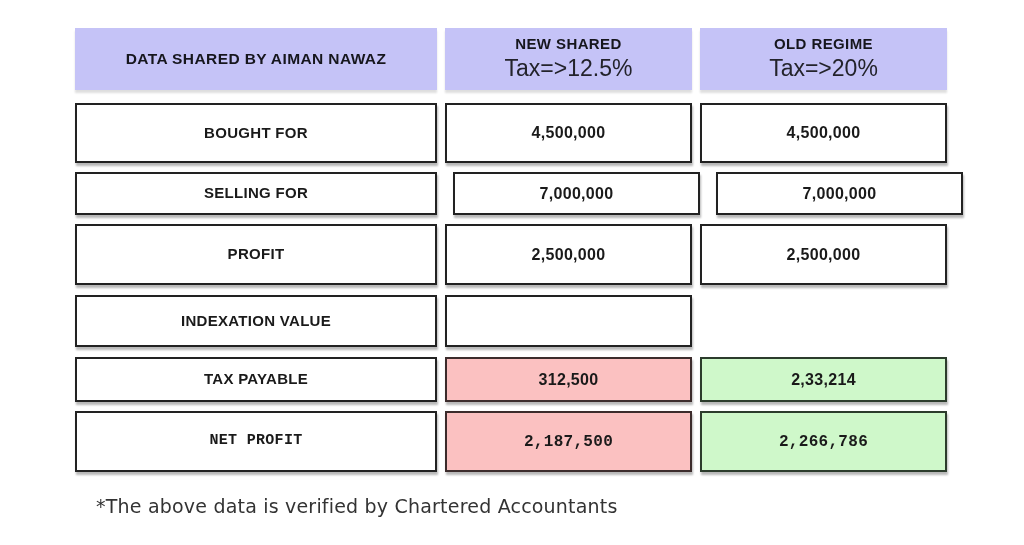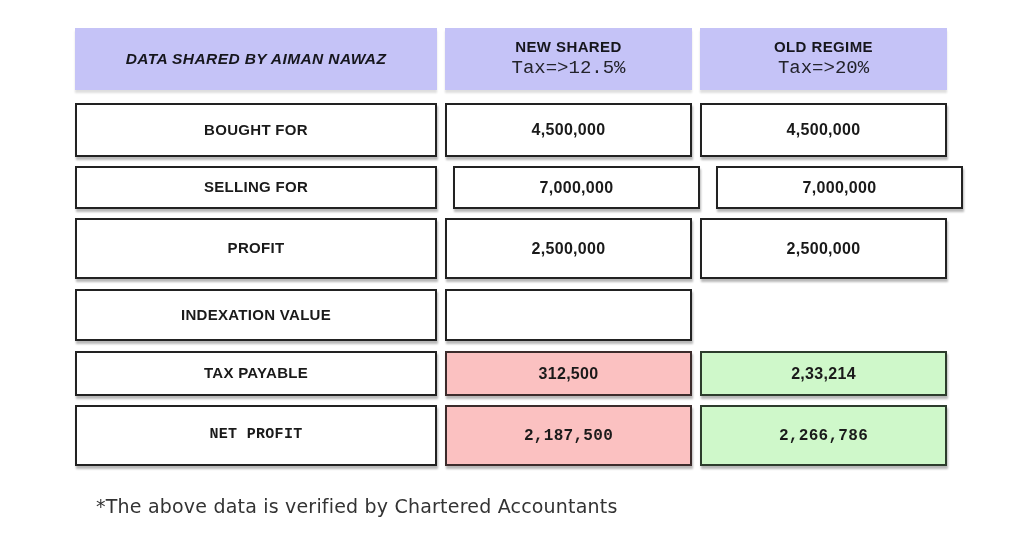--- a/index.html
+++ b/index.html
@@ -5,37 +5,37 @@
   html,body{margin:0;padding:0;}
   body{
     width:1024px;height:545px;overflow:hidden;background:#ffffff;
     font-family:"Liberation Sans",sans-serif;color:#1a1a1a;position:relative;
   }
   .table{position:absolute;left:75px;top:28px;width:872px;}
   .hdr-row,.row{display:grid;grid-template-columns:362px 247px 247px;column-gap:8px;}
   .hdr-row{height:62px;}
   .rows{margin-top:13px;}
   .row{margin-bottom:9px;}
-  .r1{height:54px;}
+  .r1{height:60px;}
   .r2{height:43px;gap:16px;}
   .r3{height:61px;margin-bottom:10px;}
   .r4{height:52px;margin-bottom:10px;}
   .r5{height:45px;}
   .r6{height:61px;margin-bottom:0;font-family:Liberation Mono, monospace;}
   .cell{
     display:flex;flex-direction:column;align-items:center;justify-content:center;
     text-align:center;line-height:1.25;
   }
   .hdr{
     background:var(--header_bg,#c5c3f7);
     box-shadow:0 3px 2px rgba(0,0,0,0.13);
   }
   .hdr-title{font-weight:700;font-size:15px;letter-spacing:.4px;color:#16161d;}
-  .hdr-sub{font-weight:400;font-size:19px;color:#23232b;font-family:Liberation Mono, monospace;}
-  .hdr.lbl{font-weight:700;font-size:15.5px;letter-spacing:.4px;color:#16161d;font-style:italic;}
+  .hdr-sub{font-weight:400;font-size:23px;color:#23232b;}
+  .hdr.lbl{font-weight:700;font-size:15.5px;letter-spacing:.4px;color:#16161d;}
   .box{
     background:#ffffff;
     border:2px solid #222222;
     box-shadow:1px 3px 2px rgba(0,0,0,0.28);
     font-weight:700;font-size:16px;letter-spacing:.3px;
   }
   .lblcell{font-size:15px;letter-spacing:.3px;}
   .neg{background:var(--negative_bg,#fbc1c1);border-color:#3c2c2c;}
   .pos{background:var(--positive_bg,#cff8ca);border-color:#2c3c2c;}
   .footnote{

